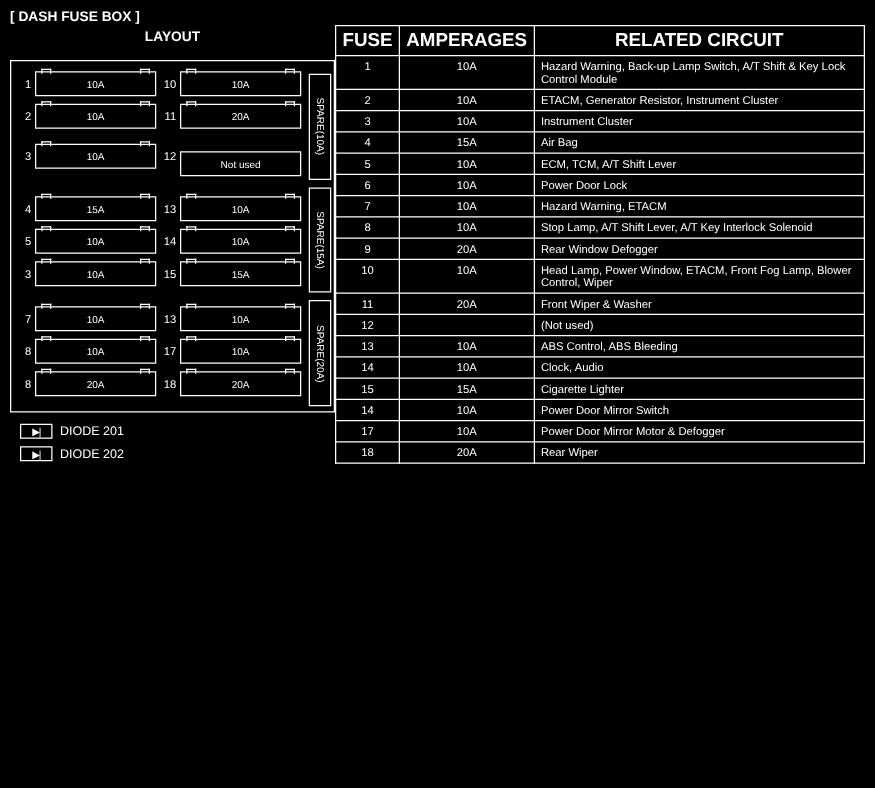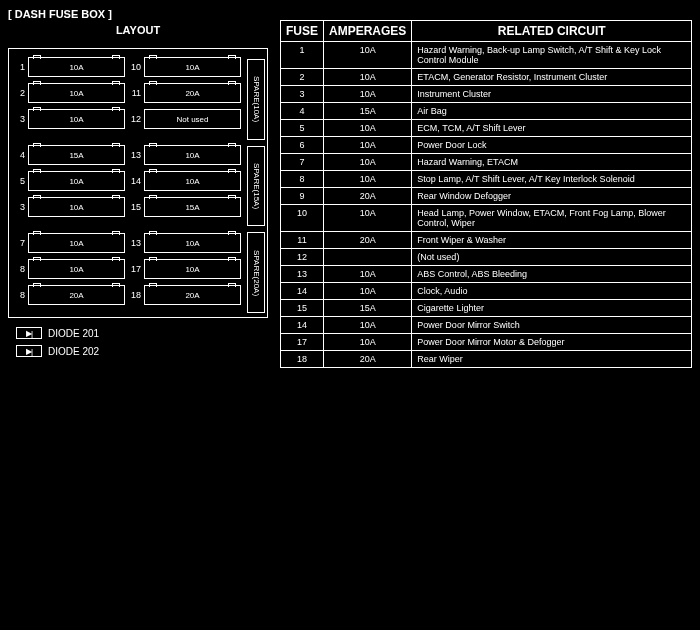--- a/index.html
+++ b/index.html
@@ -13,21 +13,21 @@
     width: 700px;
     height: 630px;
     overflow: hidden;
   }
   .title {
     font-size: 11px;
     font-weight: bold;
   }
   .cols {
     display: flex;
-    gap: 12px;
+    gap: 0;
   }
   .left {
     width: 260px;
   }
   .right {
     flex: 1;
   }
   .section-hdr {
     text-align: center;
     font-size: 11px;
@@ -85,21 +85,21 @@
     position: absolute;
     top: -3px;
     width: 6px;
     height: 3px;
     border: 1px solid #fff;
     border-bottom: none;
   }
   .fuse::before { left: 4px; }
   .fuse::after { right: 4px; }
   .fuse.notused::before, .fuse.notused::after { display: none; }
-  .fuse.notused { border: 1px solid #fff; }
+  .fuse.notused { border: 1px solid #fff; margin-top: 12px; }
   .spares {
     width: 22px;
     display: flex;
     flex-direction: column;
     gap: 6px;
     padding: 4px 2px;
   }
   .spare {
     border: 1px solid #fff;
     flex: 1;
@@ -143,21 +143,21 @@
   }
   table.circuit th, table.circuit td {
     border: 1px solid #fff;
     padding: 3px 5px;
     text-align: left;
     vertical-align: top;
   }
   table.circuit th {
     font-weight: bold;
     text-align: center;
-    font-size: 12px;
+    font-size: 15px;
   }
   table.circuit td:first-child { text-align: center; width: 36px; }
   table.circuit td:nth-child(2) { text-align: center; width: 70px; }
 </style>
 </head>
 <body>
 
 <div class="title">[ DASH FUSE BOX ]</div>
 
 <div class="cols">

